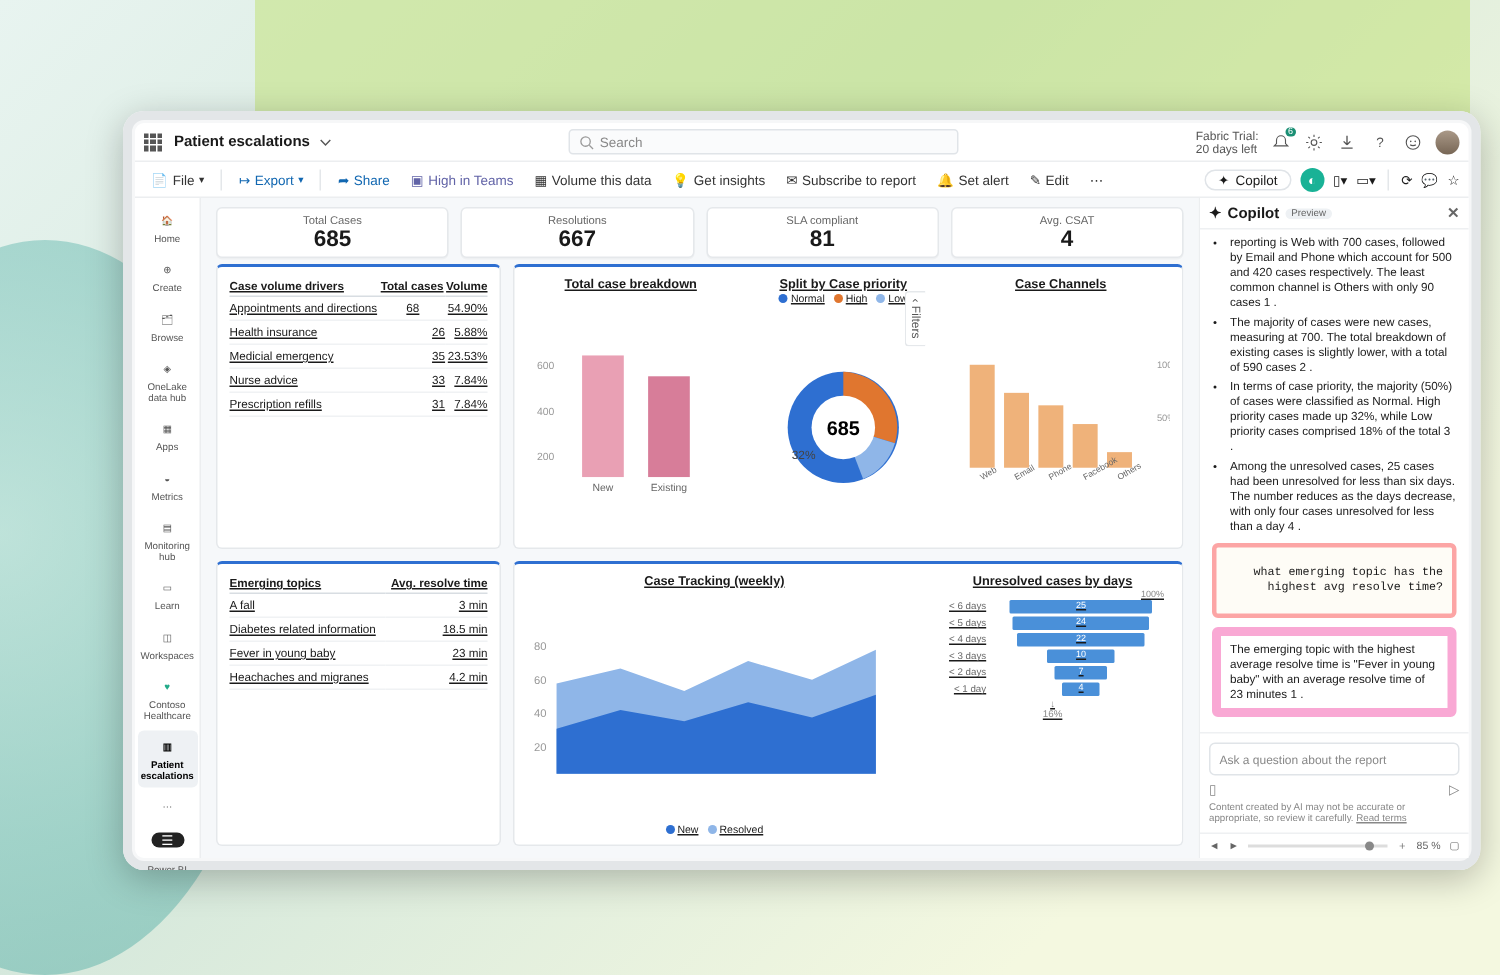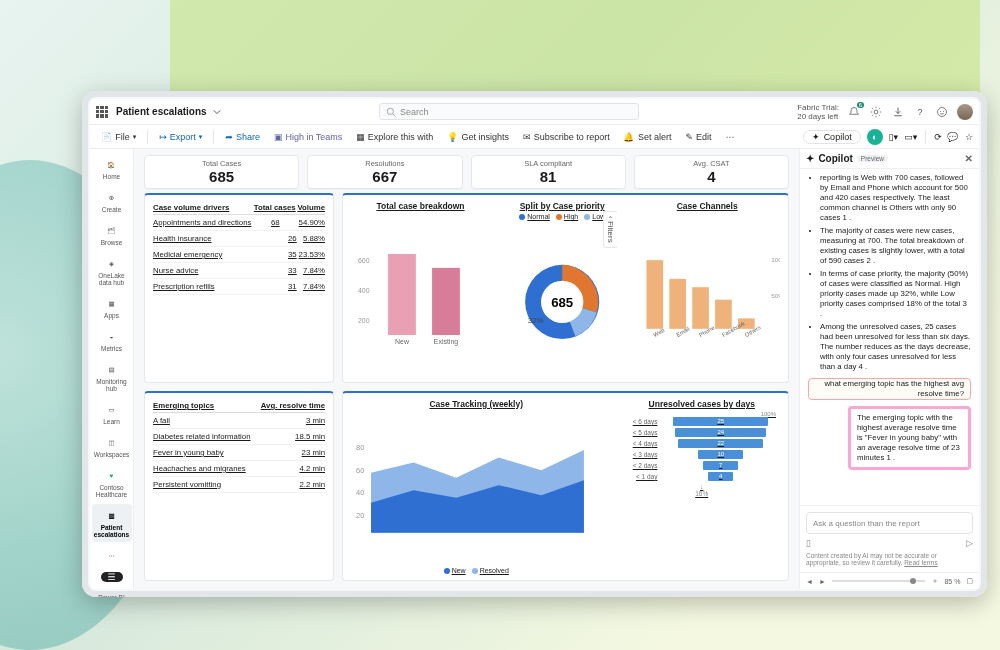--- a/index.html
+++ b/index.html
@@ -1,20 +1,20 @@
 <!DOCTYPE html>
 <html><head>
 <meta charset="utf-8">
 <style>
   * { box-sizing: border-box; margin: 0; padding: 0; }
   html, body { width: 1000px; height: 650px; overflow: hidden; font-family: "Segoe UI", Arial, sans-serif; font-size: 9px; color: #1a1a1a; }
   .bg { position: absolute; inset: 0; background: linear-gradient(135deg,#e8f4f0 0%, #d5e8dc 40%, #f4f8e0 80%); }
   .bg::before { content:""; position:absolute; left:170px; top:0; right:20px; height:120px; background:#c2e27a; opacity:0.55; }
   .bg::after { content:""; position:absolute; left:-120px; top:160px; width:300px; height:490px; border-radius:50%; background: radial-gradient(circle at 40% 40%, #a9dbd2, #7cc3ba 60%, #6ab5ac 100%); opacity:0.6; }
-  .device { position:absolute; left:82px; top:91px; width:905px; height:506px; border-radius:14px; background:#f6f7f8; box-shadow: 0 6px 24px rgba(0,0,0,0.25), inset 0 0 0 6px #e3e6e8; overflow:hidden; }
+  .device { position:absolute; left:82px; top:74px; width:905px; height:506px; border-radius:14px; background:#f6f7f8; box-shadow: 0 6px 24px rgba(0,0,0,0.25), inset 0 0 0 6px #e3e6e8; overflow:hidden; }
   .app { position:absolute; inset:8px; background:#fff; border-radius:6px; display:flex; flex-direction:column; }
 
   
   .headbar { display:flex; align-items:center; height:26px; padding:0 6px; gap:8px; border-bottom:1px solid #eceef0; }
   .waffle { width:12px; height:12px; display:grid; grid-template-columns:repeat(3,1fr); gap:1px; }
   .waffle span { background:#555; }
   .crumb { display:flex; align-items:center; gap:6px; font-size:10px; font-weight:600; }
   .crumb svg { width:8px; height:8px; }
   .search { margin-left:auto; margin-right:auto; width:260px; height:17px; background:#fafbfc; border:1px solid #e0e4e8; border-radius:3px; display:flex; align-items:center; padding:0 6px; gap:4px; color:#888; }
   .trial { font-size:8px; color:#555; line-height:9px; }
@@ -63,22 +63,22 @@
   .filters-tab { position:absolute; right:182px; top:62px; writing-mode:vertical-rl; font-size:8px; color:#555; background:#fff; border:1px solid #e5e8eb; border-right:none; padding:4px 2px; border-radius:3px 0 0 3px; }
 
   
   .copilot { width:180px; border-left:1px solid #eceef0; display:flex; flex-direction:column; background:#fff; }
   .cp-head { display:flex; align-items:center; gap:4px; padding:4px 6px; border-bottom:1px solid #eef0f2; font-size:10px; font-weight:600; }
   .cp-badge { font-size:6.5px; background:#eef1f4; color:#666; border-radius:6px; padding:0 4px; font-weight:400; }
   .cp-close { margin-left:auto; color:#666; }
   .cp-body { flex:1; overflow:auto; padding:4px 8px; font-size:7.8px; line-height:10px; }
   .cp-body ul { padding-left:12px; }
   .cp-body li { margin-bottom:3px; }
-  .cp-user { margin:6px 0; border:1px solid #fca5a5; background:#fefcf6; border-radius:4px; padding:0 6px; text-align:right; font-size:7.8px; }
-  .cp-ans { border:3px solid #f9a8d4; border-radius:4px; padding:4px 6px; font-size:7.8px; line-height:10px;margin-left:40px; }
+  .cp-user { margin:6px 0; border:3px solid #fca5a5; background:#fefcf6; border-radius:4px; padding:12px 6px; text-align:right; font-size:7.8px;font-family:Liberation Mono, monospace; }
+  .cp-ans { border:6px solid #f9a8d4; border-radius:4px; padding:4px 6px; font-size:7.8px; line-height:10px; }
   .cp-input { border-top:1px solid #eef0f2; padding:6px; display:flex; flex-direction:column; gap:4px; }
   .cp-input .box { border:1px solid #e0e4e8; border-radius:4px; height:22px; display:flex; align-items:center; padding:0 6px; color:#888; font-size:8px; gap:6px; }
   .cp-input .note { font-size:6.5px; color:#888; }
   .cp-foot { border-top:1px solid #eef0f2; padding:3px 6px; display:flex; align-items:center; gap:6px; font-size:7px; color:#666; }
   .zoom { flex:1; height:2px; background:#ddd; position:relative; }
   .zoom::after { content:""; position:absolute; right:10%; top:-2px; width:6px; height:6px; border-radius:50%; background:#888; }
 
   svg { display:block; }
 </style>
 </head>
@@ -148,21 +148,21 @@
     </div>
   </div>
 
   <div class="cmdbar">
     <div class="cmd">📄 <span>File</span> <span style="font-size:7px">▾</span></div>
     <div class="sep"></div>
     <div class="cmd" style="color:#1167b1">↦ <span>Export</span> <span style="font-size:7px">▾</span></div>
     <div class="sep"></div>
     <div class="cmd" style="color:#1167b1">➦ <span>Share</span></div>
     <div class="cmd" style="color:#6264a7">▣ <span>High in Teams</span></div>
-    <div class="cmd">▦ <span>Explore this with</span></div>
+    <div class="cmd">▦ <span>Volume this data</span></div>
     <div class="cmd">💡 <span>Get insights</span></div>
     <div class="cmd">✉ <span>Subscribe to report</span></div>
     <div class="cmd">🔔 <span>Set alert</span></div>
     <div class="cmd">✎ <span>Edit</span></div>
     <div class="cmd">⋯</div>
     <div class="cmdright">
       <div class="pill">✦ <span>Copilot</span></div>
       <div class="greenbtn">◐</div>
       <div class="ic">▯▾</div>
       <div class="ic">▭▾</div>
@@ -310,24 +310,20 @@
                       <td>Diabetes related information</td>
                       <td>18.5 min</td>
                     </tr>
                     <tr>
                       <td>Fever in young baby</td>
                       <td>23 min</td>
                     </tr>
                     <tr>
                       <td>Heachaches and migranes</td>
                       <td>4.2 min</td>
-                    </tr>
-                    <tr>
-                      <td>Persistent vomitting</td>
-                      <td>2.2 min</td>
                     </tr>
                   </tbody>
             </table>
           </div>
         </div>
 
         <div class="card">
           <div class="charts3">
             <div class="sub">
               <h5>Total case breakdown</h5>
@@ -456,21 +452,21 @@
           <li>reporting is Web with 700 cases, followed by Email and Phone which account for 500 and 420 cases respectively. The least common channel is Others with only 90 cases  1 .</li>
           <li>The majority of cases were new cases, measuring at 700. The total breakdown of existing cases is slightly lower, with a total of 590 cases  2 .</li>
           <li>In terms of case priority, the majority (50%) of cases were classified as Normal. High priority cases made up 32%, while Low priority cases comprised 18% of the total  3 .</li>
           <li>Among the unresolved cases, 25 cases had been unresolved for less than six days. The number reduces as the days decrease, with only four cases unresolved for less than a day  4 .</li>
         </ul>
         <div class="cp-user">what emerging topic has the highest avg resolve time?</div>
         <div class="cp-ans">The emerging topic with the highest average resolve time is "Fever in young baby" with an average resolve time of 23 minutes  1 .</div>
       </div>
       <div class="cp-input">
         <div class="box">
-          <span style="flex:1">Ask a question than the report</span>
+          <span style="flex:1">Ask a question about the report</span>
         </div>
         <div style="display:flex;justify-content:space-between;color:#888">
           <span>▯</span>
           <span>▷</span>
         </div>
         <div class="note"><span>Content created by AI may not be accurate or appropriate, so review it carefully.</span> <u>Read terms</u></div>
       </div>
       <div class="cp-foot">
         <span>◄</span>
         <span>►</span>

